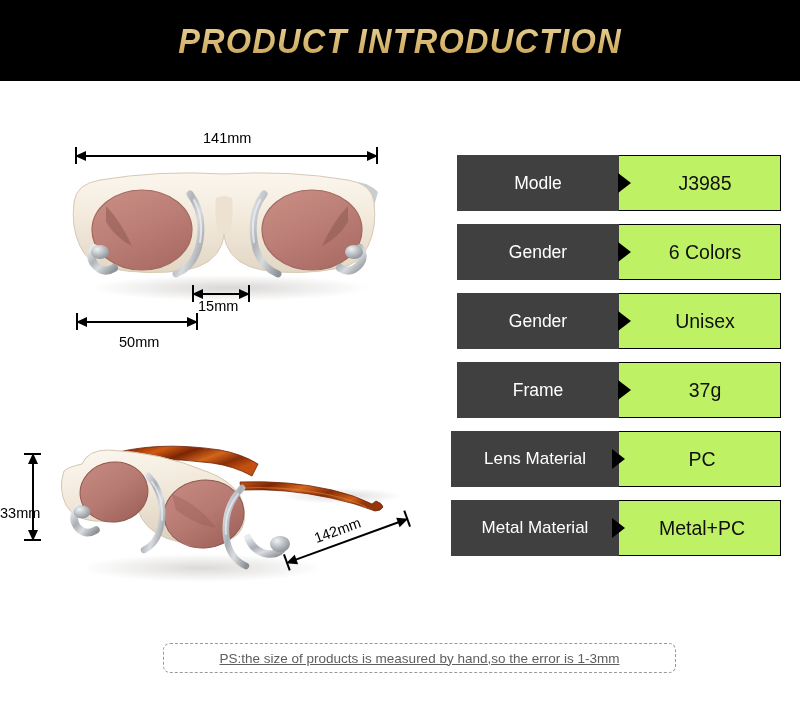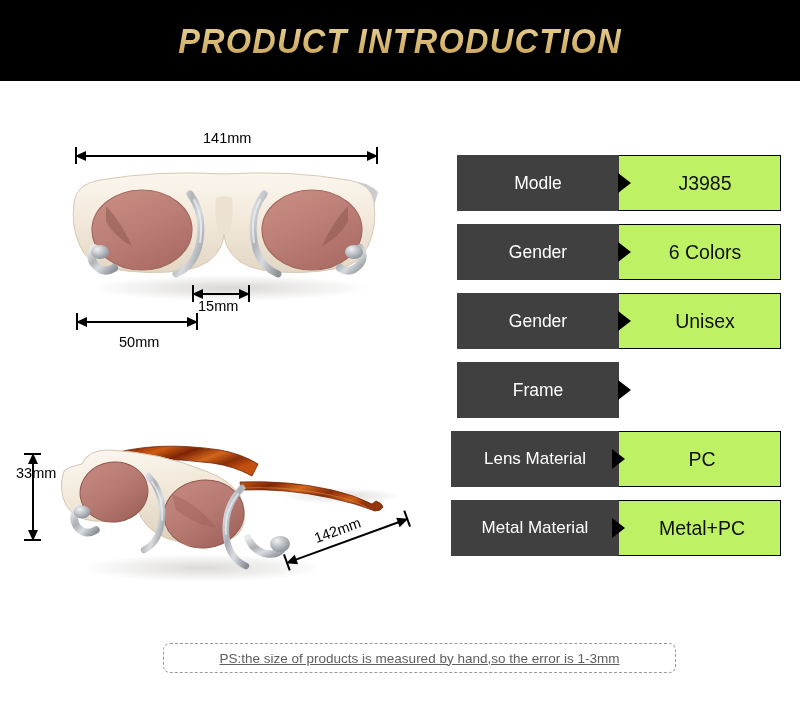--- a/index.html
+++ b/index.html
@@ -267,21 +267,21 @@
     </svg>
   </div>
 
   <div class="varrow" style="left:27px;top:453px;height:88px;">
     <div class="capT"></div>
       <div class="vT"></div>
     <div class="bar"></div>
     <div class="vB"></div>
       <div class="capB"></div>
   </div>
-  <div class="dlabel" style="left:0px;top:465px;margin-left:16px;">33mm</div>
+  <div class="dlabel" style="left:0px;top:505px;">33mm</div>
 
   <div style="position:absolute;left:282px;top:506px;width:130px;height:60px;">
     <div class="harrow" style="left:0;top:29px;width:130px;transform:rotate(-20deg);transform-origin:50% 50%;">
       <div class="capL"></div>
         <div class="hL"></div>
       <div class="bar"></div>
       <div class="hR"></div>
         <div class="capR"></div>
     </div>
     <div class="dlabel" style="left:30px;top:25px;transform:rotate(-20deg);transform-origin:0 0;">142mm</div>
@@ -303,20 +303,21 @@
 
     <div class="spec-row">
       <div class="key">Gender</div>
       <div class="arrow"></div>
       <div class="val">Unisex</div>
     </div>
 
     <div class="spec-row">
       <div class="key">Frame</div>
       <div class="arrow"></div>
+      <div class="val">37g</div>
     </div>
 
     <div class="spec-row wide">
       <div class="key">Lens Material</div>
       <div class="arrow"></div>
       <div class="val">PC</div>
     </div>
 
     <div class="spec-row wide">
       <div class="key">Metal Material</div>

